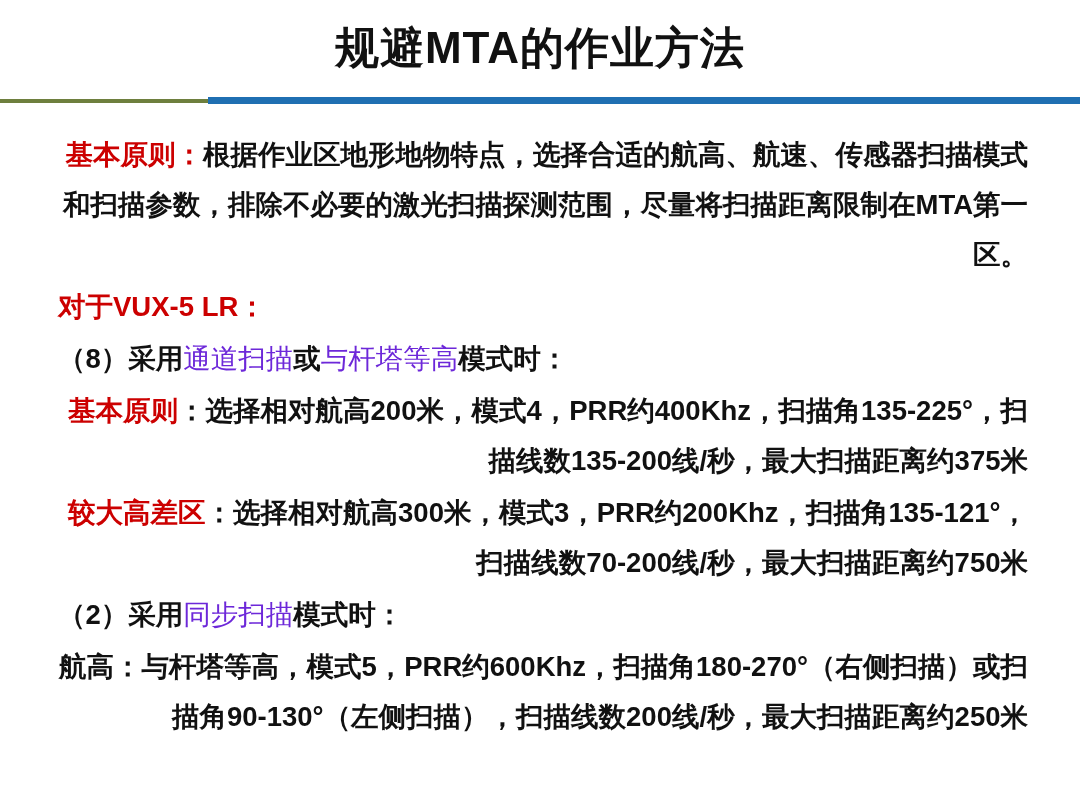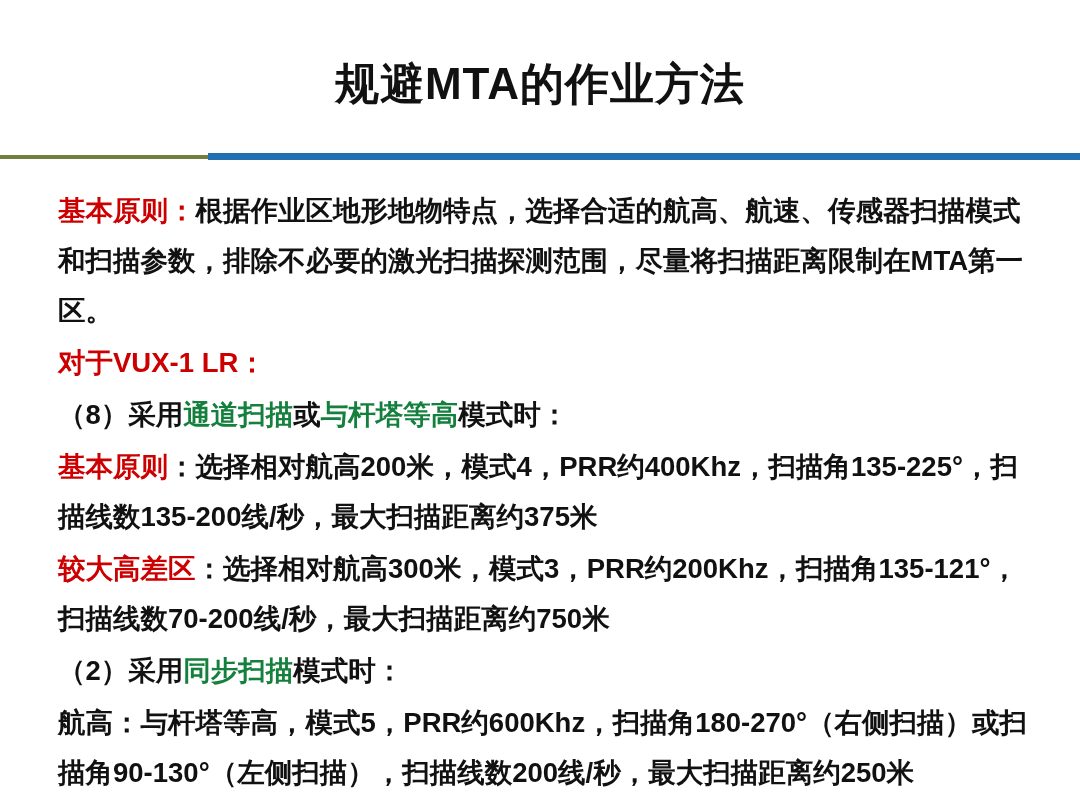--- a/index.html
+++ b/index.html
@@ -15,22 +15,21 @@
   }
   .slide {
     position: relative;
     width: 1080px;
     height: 810px;
     background: #ffffff;
     box-sizing: border-box;
   }
   .title-area {
     position: relative;
-    height: 116px;
-    margin-top: 36px;
+    height: 96px;
   }
   .slide-title {
     text-align: center;
     font-size: 44px;
     font-weight: bold;
     color: #111111;
     letter-spacing: 1px;
     line-height: 96px;
     white-space: nowrap;
   }
@@ -65,50 +64,51 @@
     line-height: 50px;
     color: #111111;
     font-weight: bold;
     letter-spacing: 0px;
   }
   .red {
     color: #cc0000;
     font-weight: bold;
   }
   .blue {
-    color: #15803d;
-    font-weight: bold;
+    color: #6d28d9;
+    font-weight: normal;
   }
   .blk {
     color: #111111;
     font-weight: bold;
   }
   .para {
     margin: 0;
+    text-align: right;
   }
 </style>
 </head>
 <body>
 
 <div class="slide">
 
   <div class="title-area">
     <div class="slide-title">规避MTA的作业方法</div>
   </div>
 
   <div class="rule-wrap">
     <div class="rule-left"></div>
     <div class="rule-right"></div>
   </div>
 
   <div class="body-area">
 
     <p class="line para"><span class="red">基本原则：</span><span class="blk">根据作业区地形地物特点，选择合适的航高、航速、传感器扫描模式和扫描参数，排除不必要的激光扫描探测范围，尽量将扫描距离限制在MTA第一区。</span></p>
 
-    <p class="line"><span class="red">对于VUX-1 LR：</span></p>
+    <p class="line"><span class="red">对于VUX-5 LR：</span></p>
 
     <p class="line"><span class="blk">（8）采用</span><span class="blue">通道扫描</span><span class="blk">或</span><span class="blue">与杆塔等高</span><span class="blk">模式时：</span></p>
 
     <p class="line para"><span class="red">基本原则</span><span class="blk">：选择相对航高200米，模式4，PRR约400Khz，扫描角135-225°，扫描线数135-200线/秒，最大扫描距离约375米</span></p>
 
     <p class="line para"><span class="red">较大高差区</span><span class="blk">：选择相对航高300米，模式3，PRR约200Khz，扫描角135-121°，扫描线数70-200线/秒，最大扫描距离约750米</span></p>
 
     <p class="line"><span class="blk">（2）采用</span><span class="blue">同步扫描</span><span class="blk">模式时：</span></p>
 
     <p class="line para"><span class="blk">航高：与杆塔等高，模式5，PRR约600Khz，扫描角180-270°（右侧扫描）或扫描角90-130°（左侧扫描），扫描线数200线/秒，最大扫描距离约250米</span></p>

